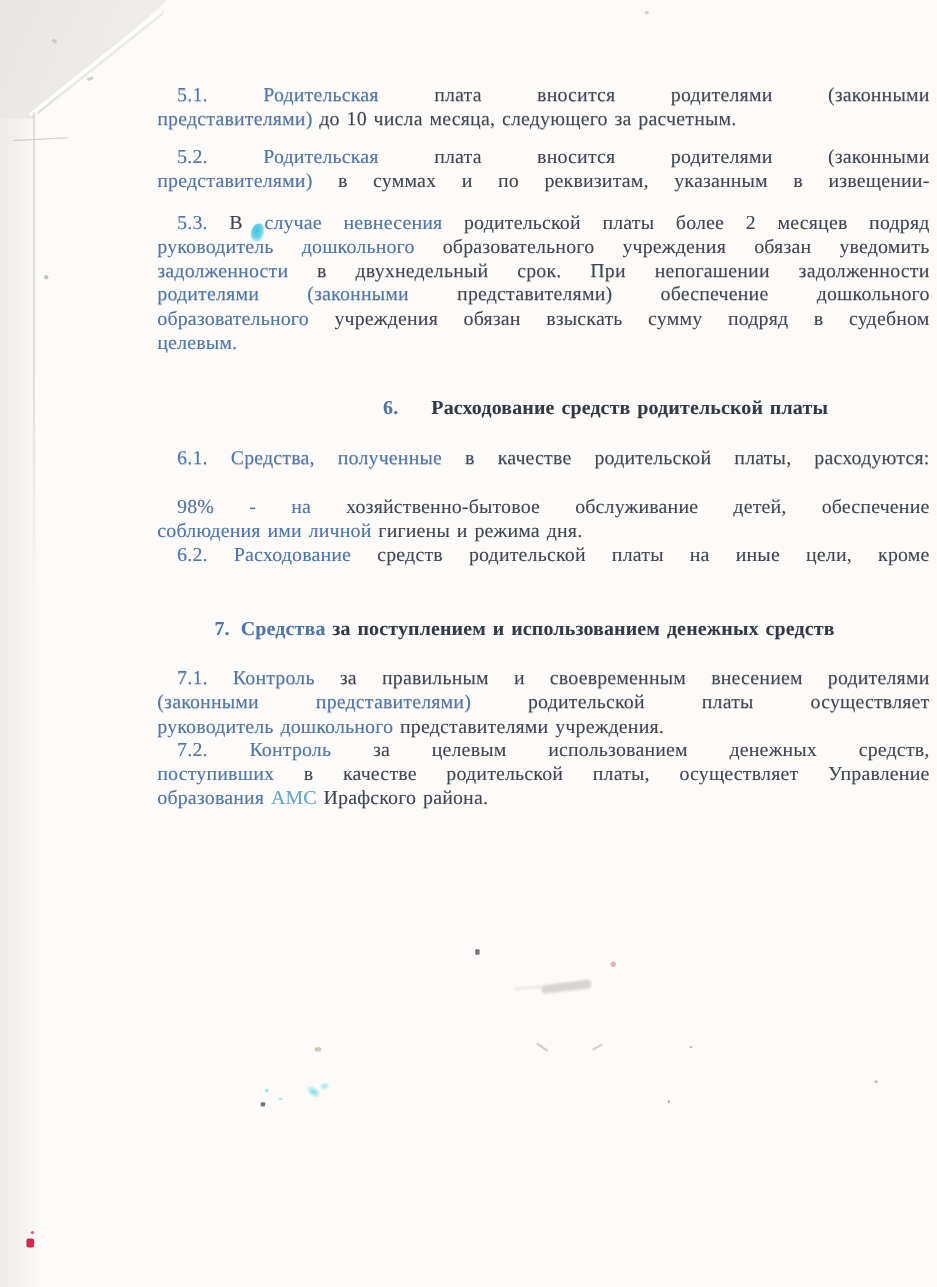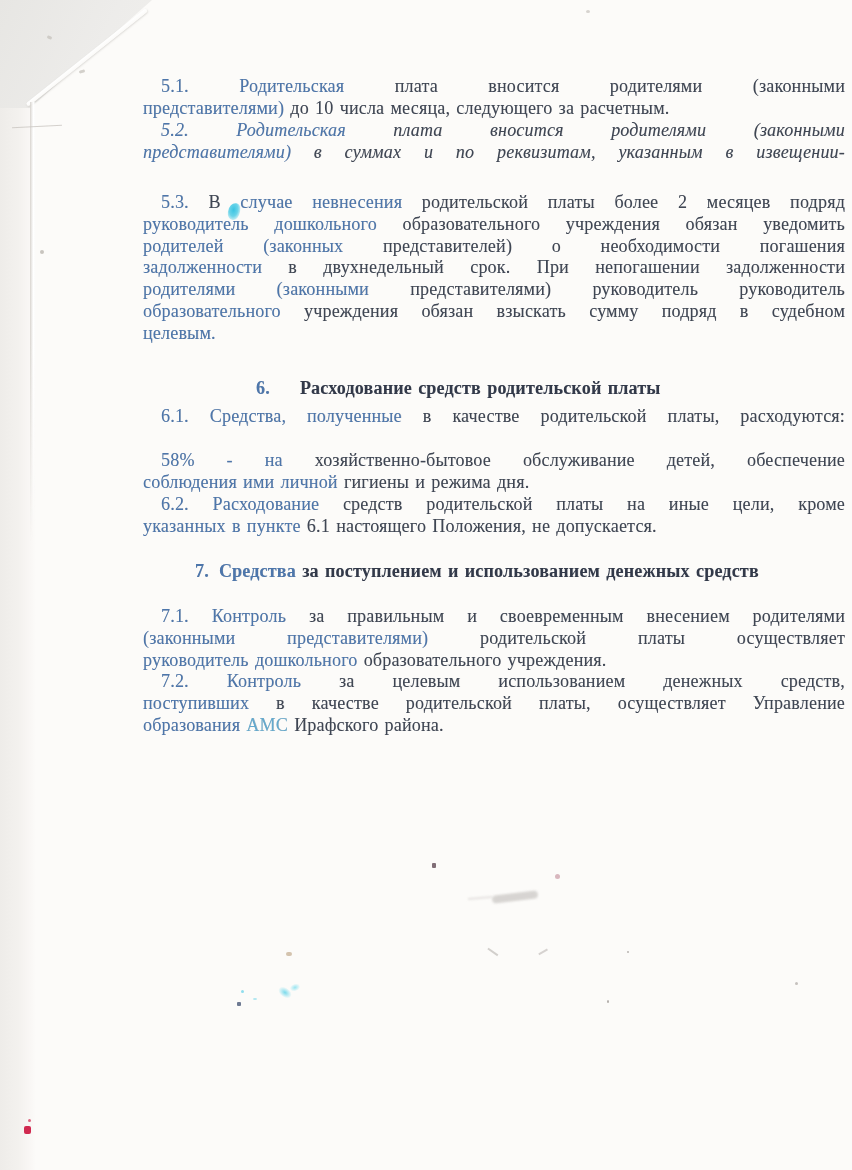--- a/index.html
+++ b/index.html
@@ -112,53 +112,51 @@
 <div class="artifact cyan-dot-2"></div>
 <div class="artifact speck-navy"></div>
 <div class="artifact red-dot"></div>
 <div class="artifact red-dot-small"></div>
 
 <div class="doc">
     <div class="block" style="top: 76px; left: 143px; width: 702px;">
       <div class="line just" style="text-indent: 18px;"><span class="seg-blue">5.1.</span><span class="seg-blue"> Родительская</span><span class="seg-dark"> плата вносится родителями (законными</span></div>
       <div class="line"><span class="seg-blue">представителями)</span><span class="seg-dark"> до 10 числа месяца, следующего за расчетным.</span></div>
     </div>
-    <div class="block" style="top: 120px; left: 143px; width: 702px; font-style: italic;">
+    <div class="block" style="top: 132px; left: 143px; width: 702px;">
       <div class="line just" style="text-indent: 18px;"><span class="seg-blue">5.2.</span><span class="seg-blue"> Родительская</span><span class="seg-dark"> плата вносится родителями (законными</span></div>
       <div class="line just"><span class="seg-blue">представителями)</span><span class="seg-dark"> в суммах и по реквизитам, указанным в извещении-</span></div>
     </div>
     <div class="block" style="top: 192px; left: 143px; width: 702px;">
       <div class="line just" style="text-indent: 18px;"><span class="seg-blue">5.3.</span><span class="seg-dark"> В</span><span class="seg-blue"> случае невнесения</span><span class="seg-dark"> родительской платы более 2 месяцев подряд</span></div>
       <div class="line just"><span class="seg-blue">руководитель дошкольного</span><span class="seg-dark"> образовательного учреждения обязан уведомить</span></div>
-      <div class="line just"><span class="seg-blue">родителей</span><span class="seg-blue"> (законных</span><span class="seg-dark"> представителей) о необходимости погашения</span></div>
       <div class="line just"><span class="seg-blue">задолженности</span><span class="seg-dark"> в двухнедельный срок. При непогашении задолженности</span></div>
-      <div class="line just"><span class="seg-blue">родителями</span><span class="seg-blue"> (законными</span><span class="seg-dark"> представителями) руководитель руководитель</span></div>
+      <div class="line just"><span class="seg-blue">родителями</span><span class="seg-blue"> (законными</span><span class="seg-dark"> представителями) обеспечение дошкольного</span></div>
       <div class="line just"><span class="seg-blue">образовательного</span><span class="seg-dark"> учреждения обязан взыскать сумму подряд в судебном</span></div>
       <div class="line"><span class="seg-blue">целевым.</span></div>
     </div>
-    <div class="block heading" style="top: 378px; left: 143px; width: 702px;">
+    <div class="block heading" style="top: 360px; left: 143px; width: 702px; text-align: center;">
       <div class="line" style="text-indent: 113px;"><span class="seg-blue" style="margin-right: 30px;">6.</span><span class="seg-head">Расходование средств родительской платы</span></div>
     </div>
     <div class="block" style="top: 406px; left: 143px; width: 702px;">
       <div class="line just" style="text-indent: 18px;"><span class="seg-blue">6.1. Средства, полученные</span><span class="seg-dark"> в качестве родительской платы, расходуются:</span></div>
     </div>
     <div class="block" style="top: 450px; left: 143px; width: 702px;">
-      <div class="line just" style="text-indent: 18px;"><span class="seg-blue">58% - на</span><span class="seg-dark"> хозяйственно-бытовое обслуживание детей, обеспечение</span></div>
+      <div class="line just" style="text-indent: 18px;"><span class="seg-blue">98% - на</span><span class="seg-dark"> хозяйственно-бытовое обслуживание детей, обеспечение</span></div>
       <div class="line"><span class="seg-blue">соблюдения ими личной</span><span class="seg-dark"> гигиены и режима дня.</span></div>
     </div>
     <div class="block" style="top: 494px; left: 143px; width: 702px;">
       <div class="line just" style="text-indent: 18px;"><span class="seg-blue">6.2.</span><span class="seg-blue"> Расходование</span><span class="seg-dark"> средств родительской платы на иные цели, кроме</span></div>
-      <div class="line"><span class="seg-blue">указанных в пункте</span><span class="seg-dark"> 6.1 настоящего Положения, не допускается.</span></div>
     </div>
     <div class="block heading" style="top: 561px; left: 143px; width: 702px;">
       <div class="line" style="text-indent: 52px;"><span class="seg-blue" style="margin-right: 10px;">7.</span><span class="seg-blue">Средства</span><span class="seg-head"> за поступлением и использованием денежных средств</span></div>
     </div>
     <div class="block" style="top: 606px; left: 143px; width: 702px;">
       <div class="line just" style="text-indent: 18px;"><span class="seg-blue">7.1. Контроль</span><span class="seg-dark"> за правильным и своевременным внесением родителями</span></div>
       <div class="line just"><span class="seg-blue">(законными представителями)</span><span class="seg-dark"> родительской платы осуществляет</span></div>
-      <div class="line"><span class="seg-blue">руководитель дошкольного</span><span class="seg-dark"> образовательного учреждения.</span></div>
+      <div class="line"><span class="seg-blue">руководитель дошкольного</span><span class="seg-dark"> представителями учреждения.</span></div>
     </div>
     <div class="block" style="top: 671px; left: 143px; width: 702px;">
       <div class="line just" style="text-indent: 18px;"><span class="seg-blue">7.2. Контроль</span><span class="seg-dark"> за целевым использованием денежных средств,</span></div>
       <div class="line just"><span class="seg-blue">поступивших</span><span class="seg-dark"> в качестве родительской платы, осуществляет Управление</span></div>
       <div class="line"><span class="seg-blue">образования</span><span class="seg-teal"> АМС</span><span class="seg-dark"> Ирафского района.</span></div>
     </div>
   </div>
 
 </body></html>

